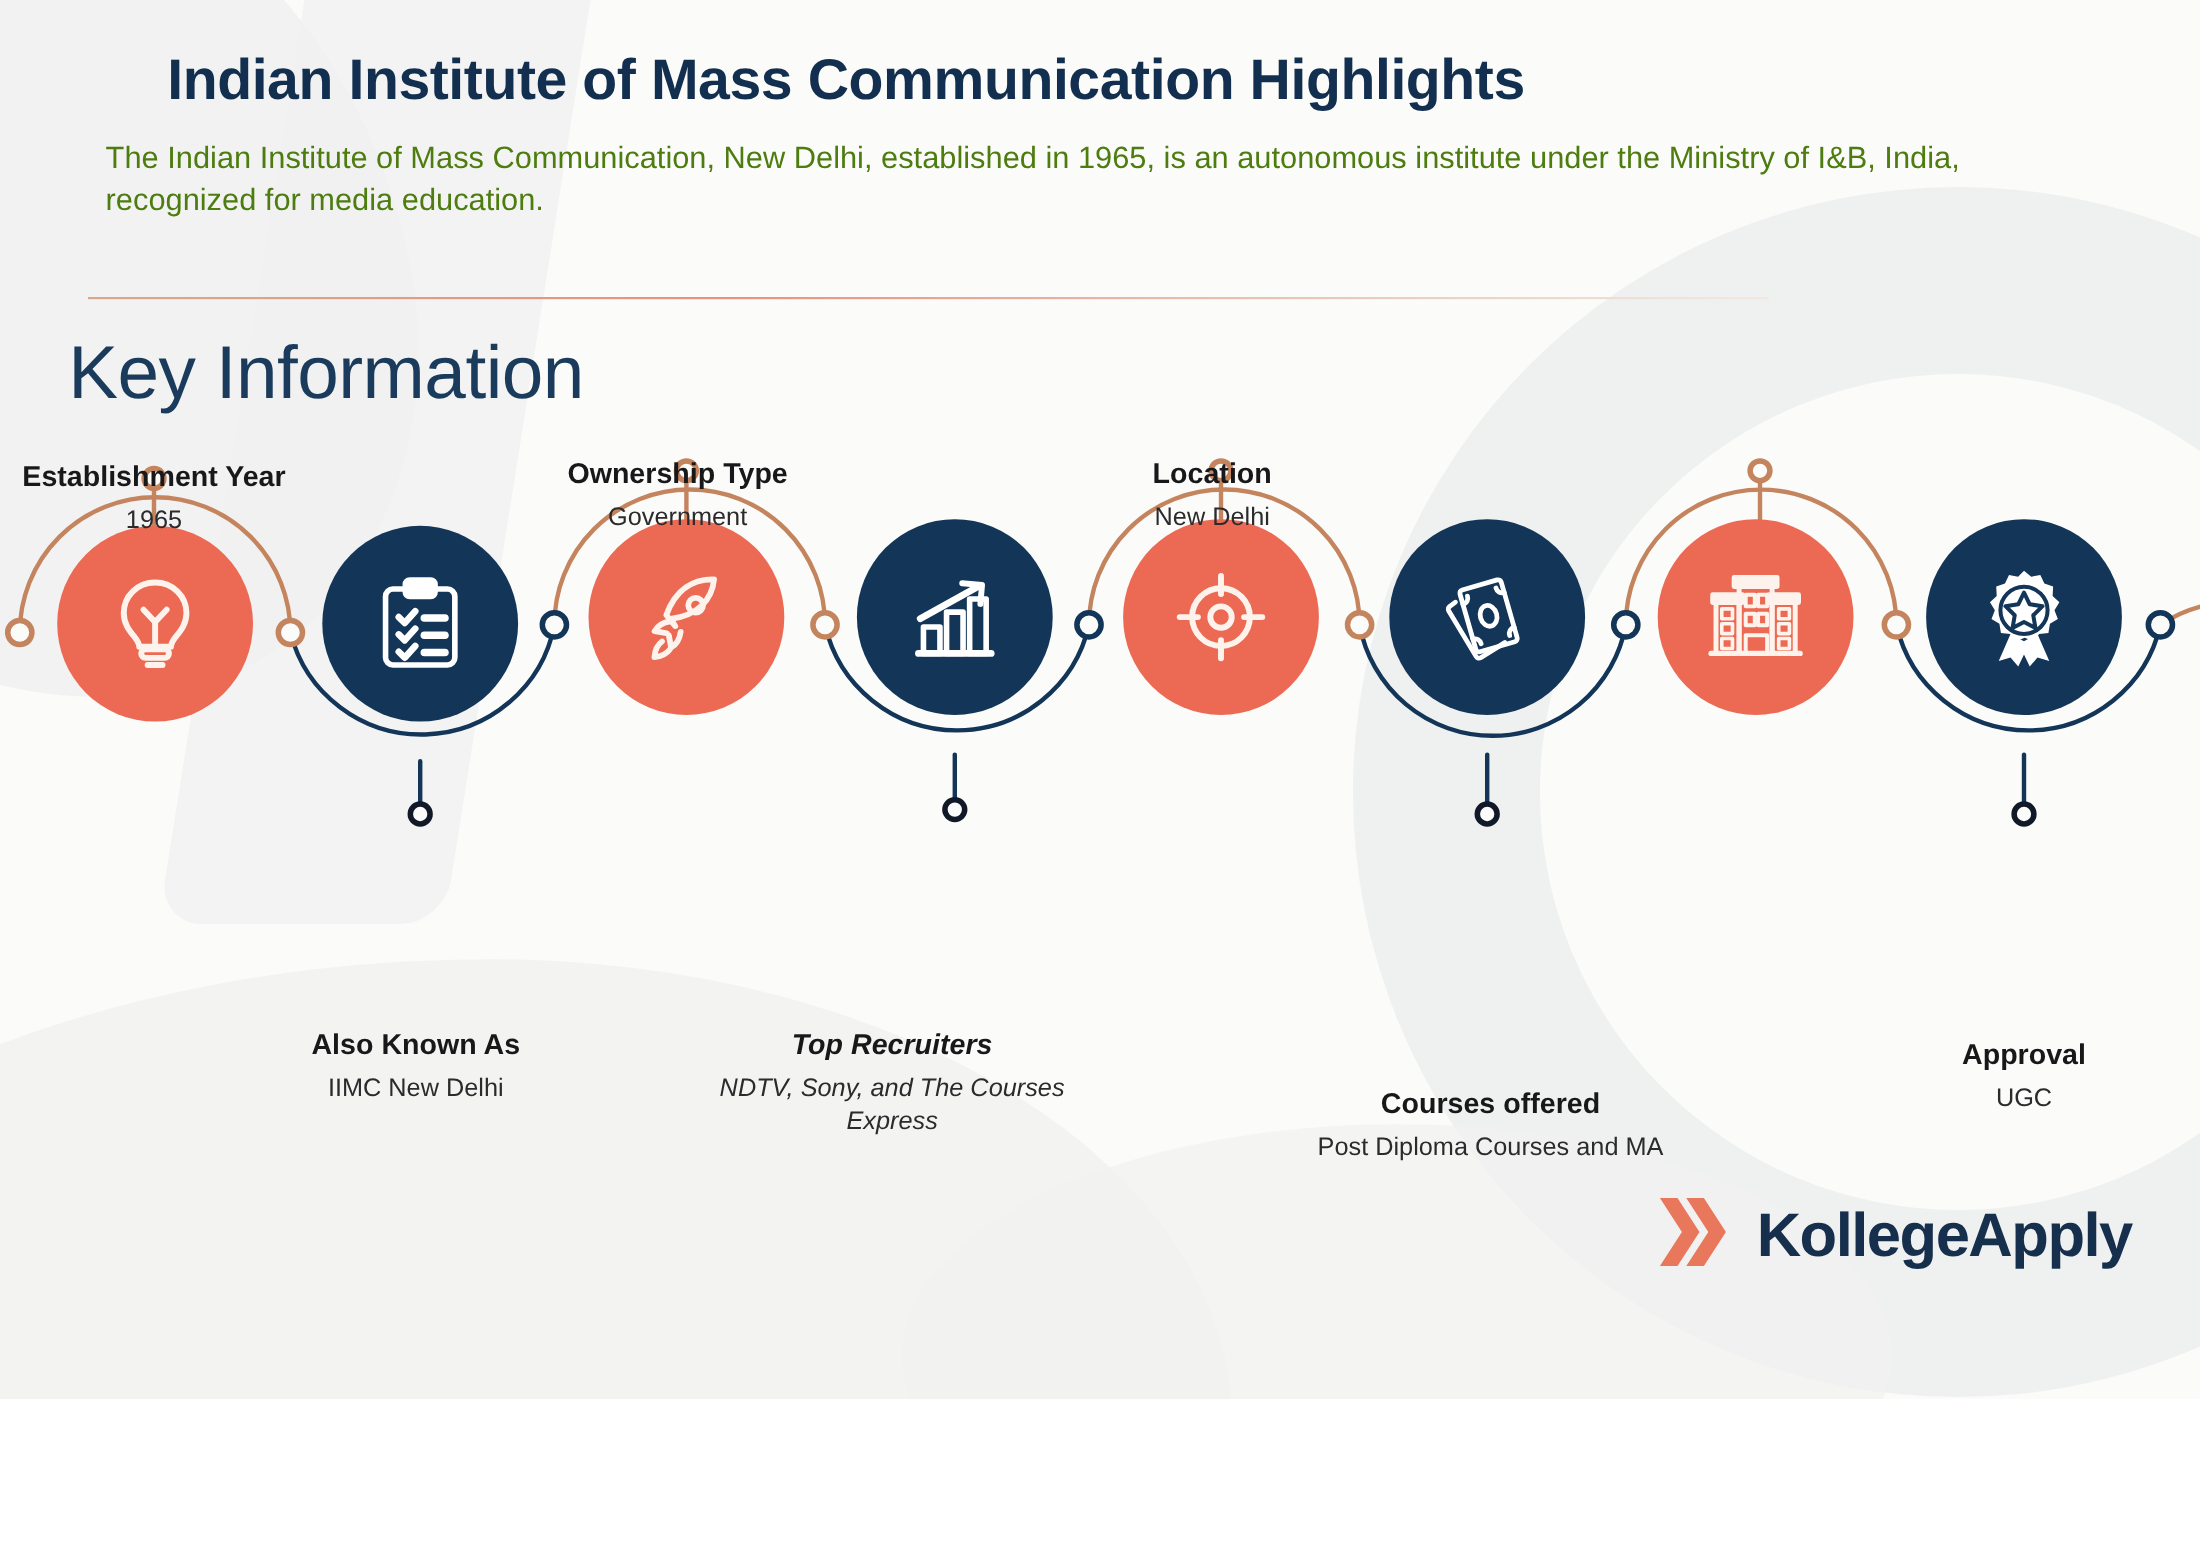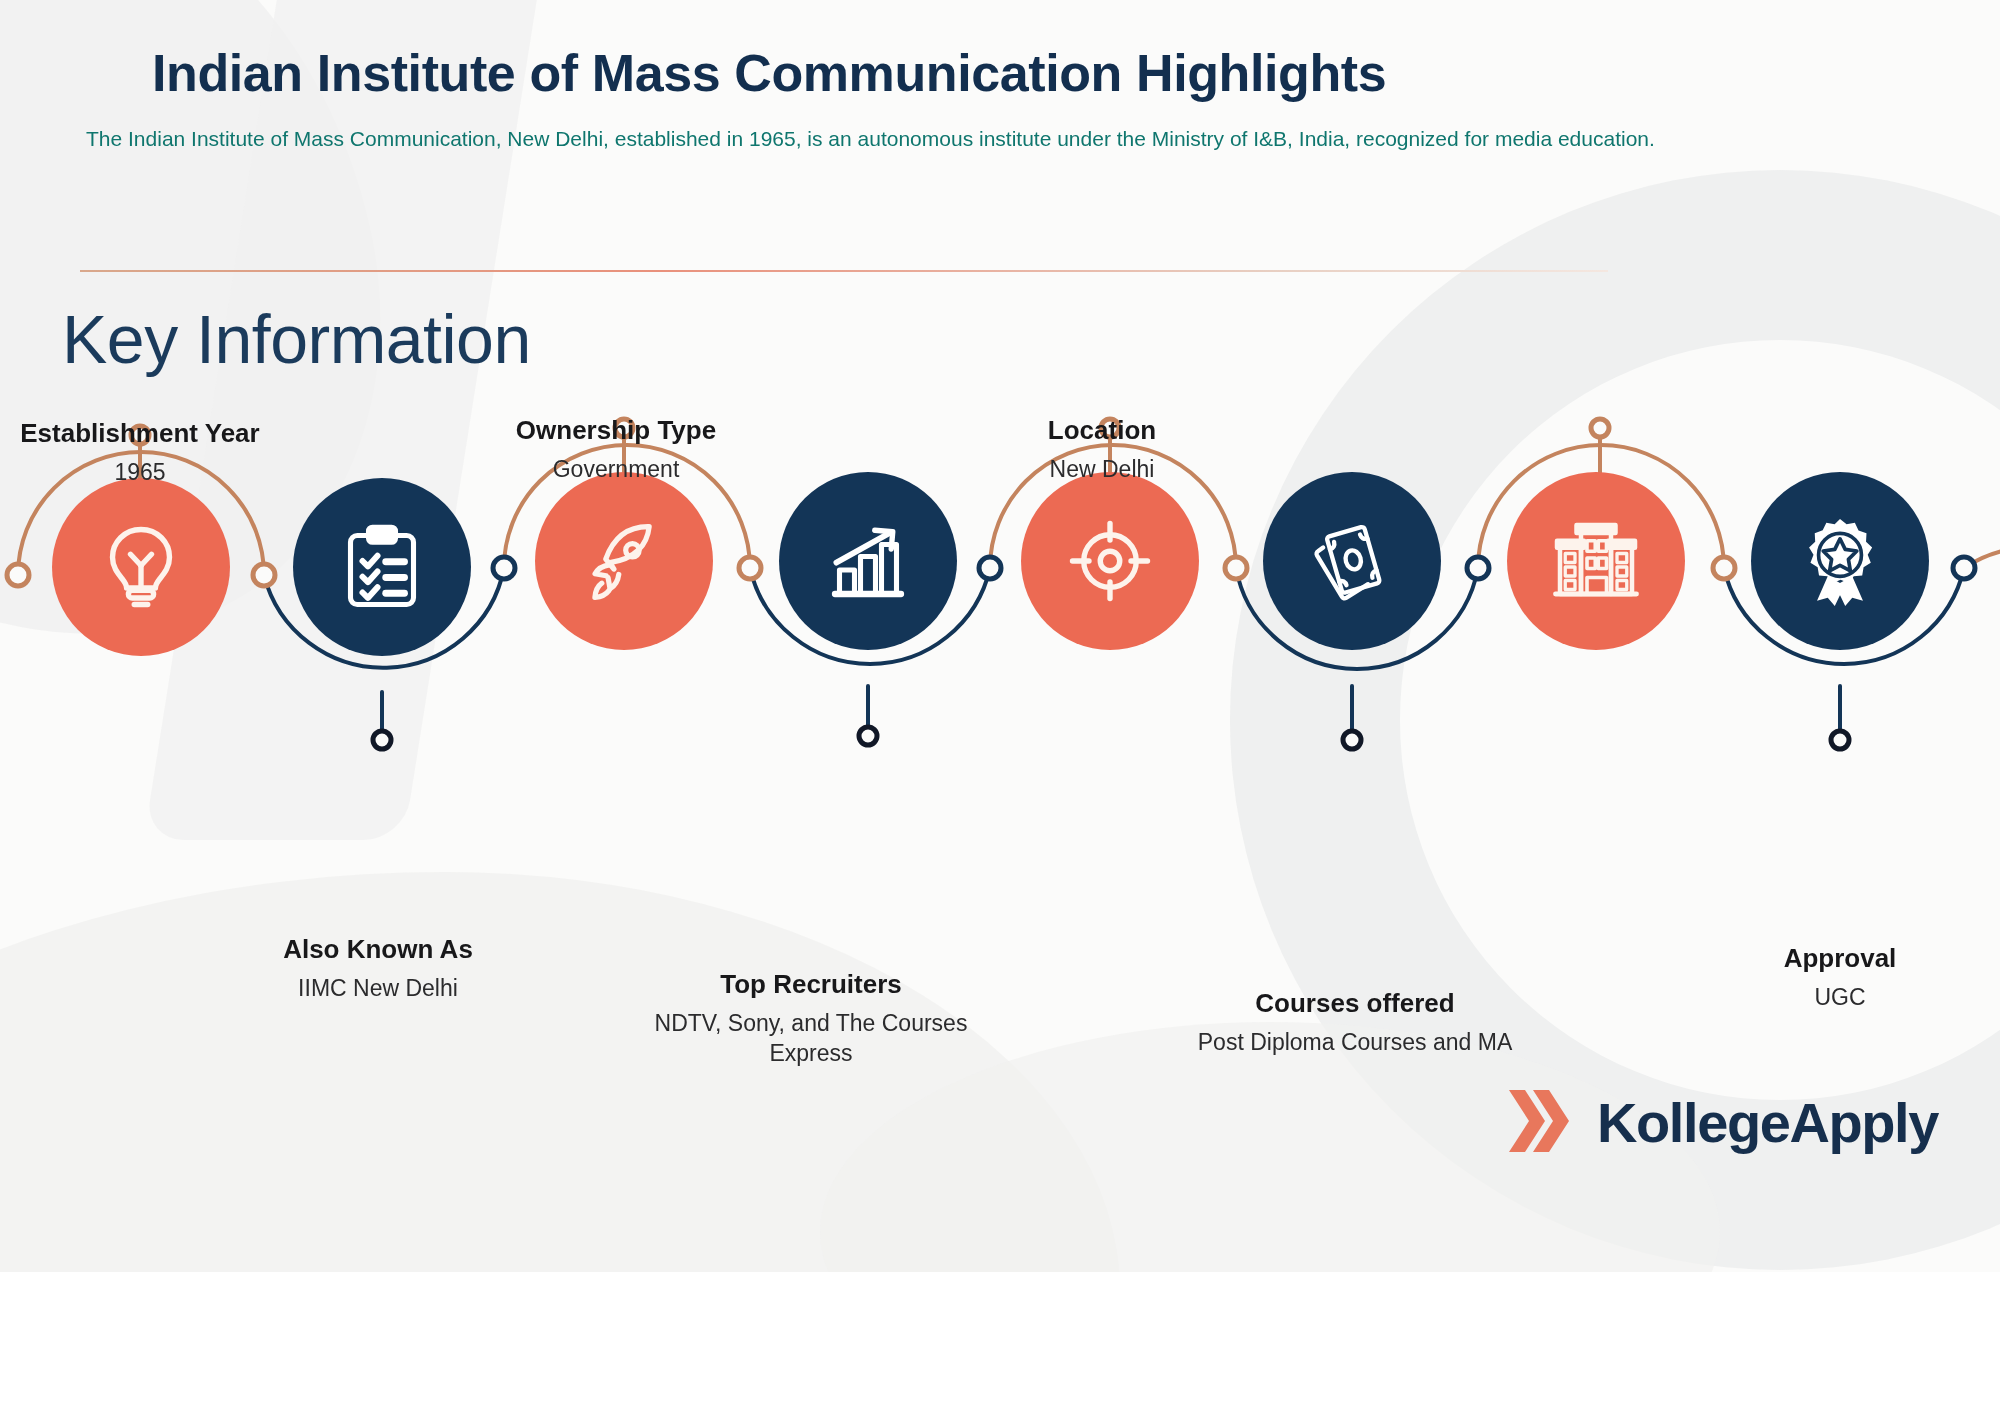--- a/index.html
+++ b/index.html
@@ -81,24 +81,24 @@
   }
   .page-title {
     font-size: 52px;
     font-weight: bold;
     color: #132f4f;
     letter-spacing: -0.4px;
     margin: 0 0 24px 72px;
     line-height: 1.05;
   }
   .page-subtitle {
-    font-size: 21px;
-    color: #0f766e;
+    font-size: 28px;
+    color: #4d7c0f;
     line-height: 1.38;
-    margin: 6px;
+    margin: 16px;
     max-width: 1710px;
     font-weight: 400;
   }
   .divider {
     position: absolute;
     left: 80px;
     top: 270px;
     width: 1528px;
     height: 2px;
     background: linear-gradient(to right, #d9a88c 0%, #e9917c 38%, #e8cfc2 78%, #f4e7e0 100%);
@@ -387,21 +387,21 @@
     <span class="l-title">Location</span>
     <span class="l-value">New Delhi</span>
   </div>
 
 
   <div class="label" style="left:168px; top:934px;">
     <span class="l-title">Also Known As</span>
     <span class="l-value">IIMC New Delhi</span>
   </div>
 
-  <div class="label" style="left:646px; top:969px; width:330px;">
+  <div class="label" style="left:646px; top:934px; width:330px;font-style:italic;">
     <span class="l-title">Top Recruiters</span>
     <span class="l-value">NDTV, Sony, and The Courses Express</span>
   </div>
 
   <div class="label" style="left:1135px; top:943px; width:440px;margin-top:45px;">
     <span class="l-title">Courses offered</span>
     <span class="l-value">Post Diploma Courses and MA</span>
   </div>
 
   <div class="label" style="left:1630px; top:943px;">

